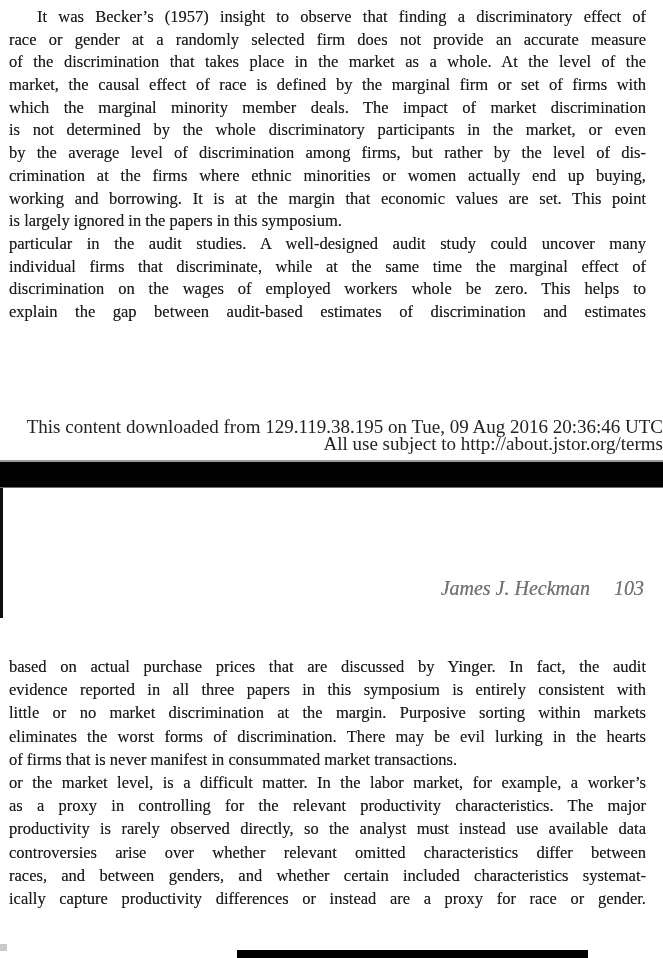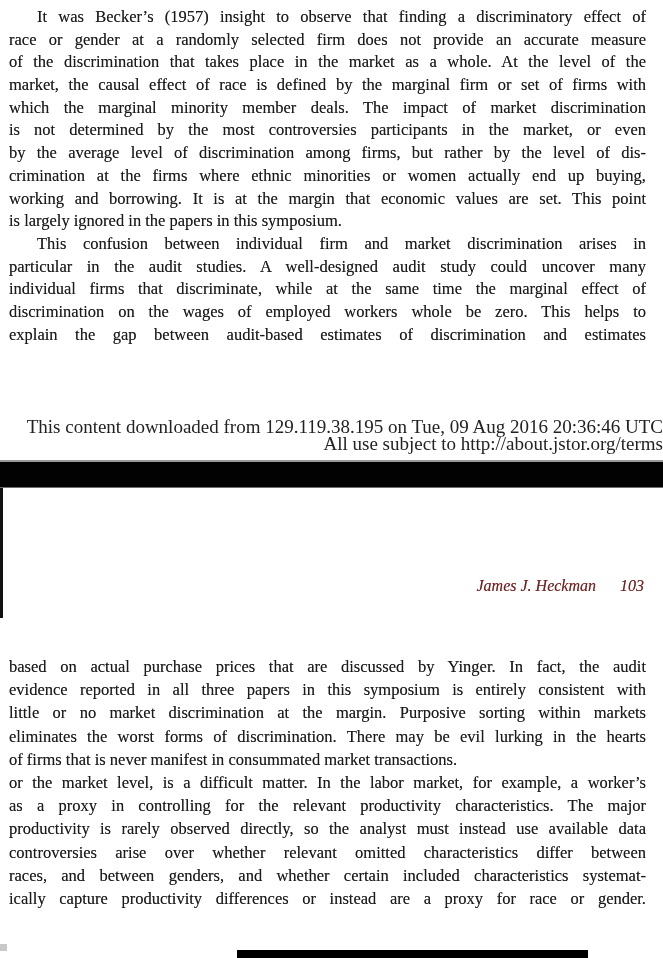--- a/index.html
+++ b/index.html
@@ -68,47 +68,46 @@
     position: absolute;
     left: 237px; bottom: 0; width: 351px; height: 8px;
     background: #000000;
   }
 
   
   .running-header {
     position: absolute;
     top: 577px; right: 10px;
     font-style: italic;
-    font-size: 16px;
-    color: #7f1d1d;
+    font-size: 20px;
+    color: #737373;
     text-shadow: 0 0 0.45px rgba(20,20,20,0.5);
     font-family: Liberation Serif, serif;
   }
   .running-header .pageno { margin-left: 24px; }
 </style>
 </head>
 <body>
 
 <div class="scan-page">
 
   <div class="text-block block-top">
     <div>
       <div class="ln ind">It was Becker’s (1957) insight to observe that finding a discriminatory effect of</div>
       <div class="ln">race or gender at a randomly selected firm does not provide an accurate measure</div>
       <div class="ln">of the discrimination that takes place in the market as a whole. At the level of the</div>
       <div class="ln">market, the causal effect of race is defined by the marginal firm or set of firms with</div>
       <div class="ln">which the marginal minority member deals. The impact of market discrimination</div>
-      <div class="ln">is not determined by the most controversies participants in the market, or even</div>
+      <div class="ln">is not determined by the whole discriminatory participants in the market, or even</div>
       <div class="ln">by the average level of discrimination among firms, but rather by the level of dis-</div>
       <div class="ln">crimination at the firms where ethnic minorities or women actually end up buying,</div>
       <div class="ln">working and borrowing. It is at the margin that economic values are set. This point</div>
       <div class="ln end">is largely ignored in the papers in this symposium.</div>
     </div>
     <div>
-      <div class="ln ind">This confusion between individual firm and market discrimination arises in</div>
       <div class="ln">particular in the audit studies. A well-designed audit study could uncover many</div>
       <div class="ln">individual firms that discriminate, while at the same time the marginal effect of</div>
       <div class="ln">discrimination on the wages of employed workers whole be zero. This helps to</div>
       <div class="ln">explain the gap between audit-based estimates of discrimination and estimates</div>
     </div>
   </div>
 
   <div class="jstor-notice">
     <div>This content downloaded from 129.119.38.195 on Tue, 09 Aug 2016 20:36:46 UTC</div>
     <div>All use subject to http://about.jstor.org/terms</div>

